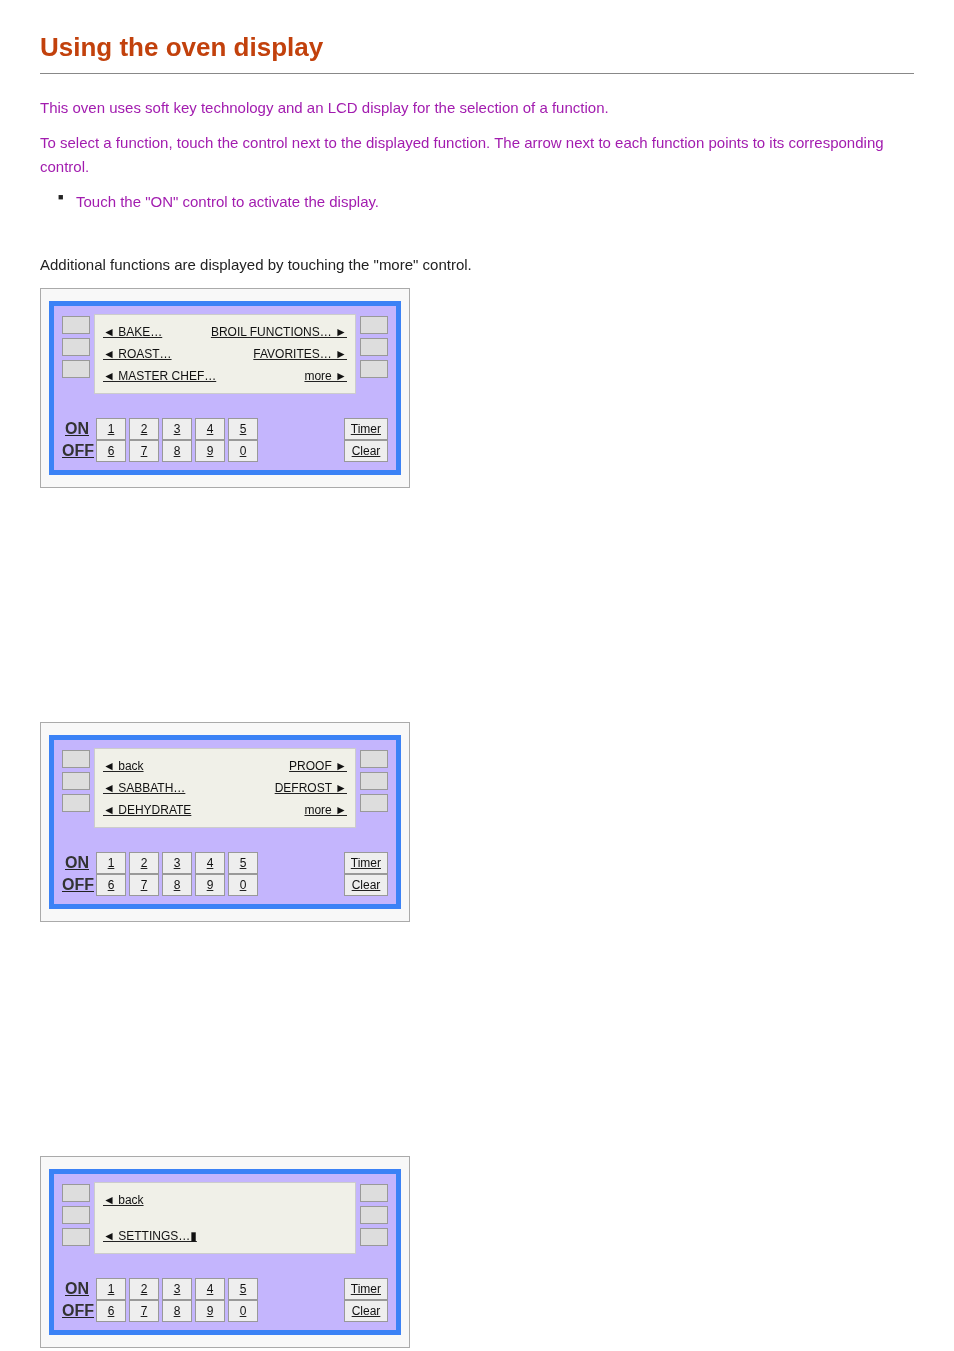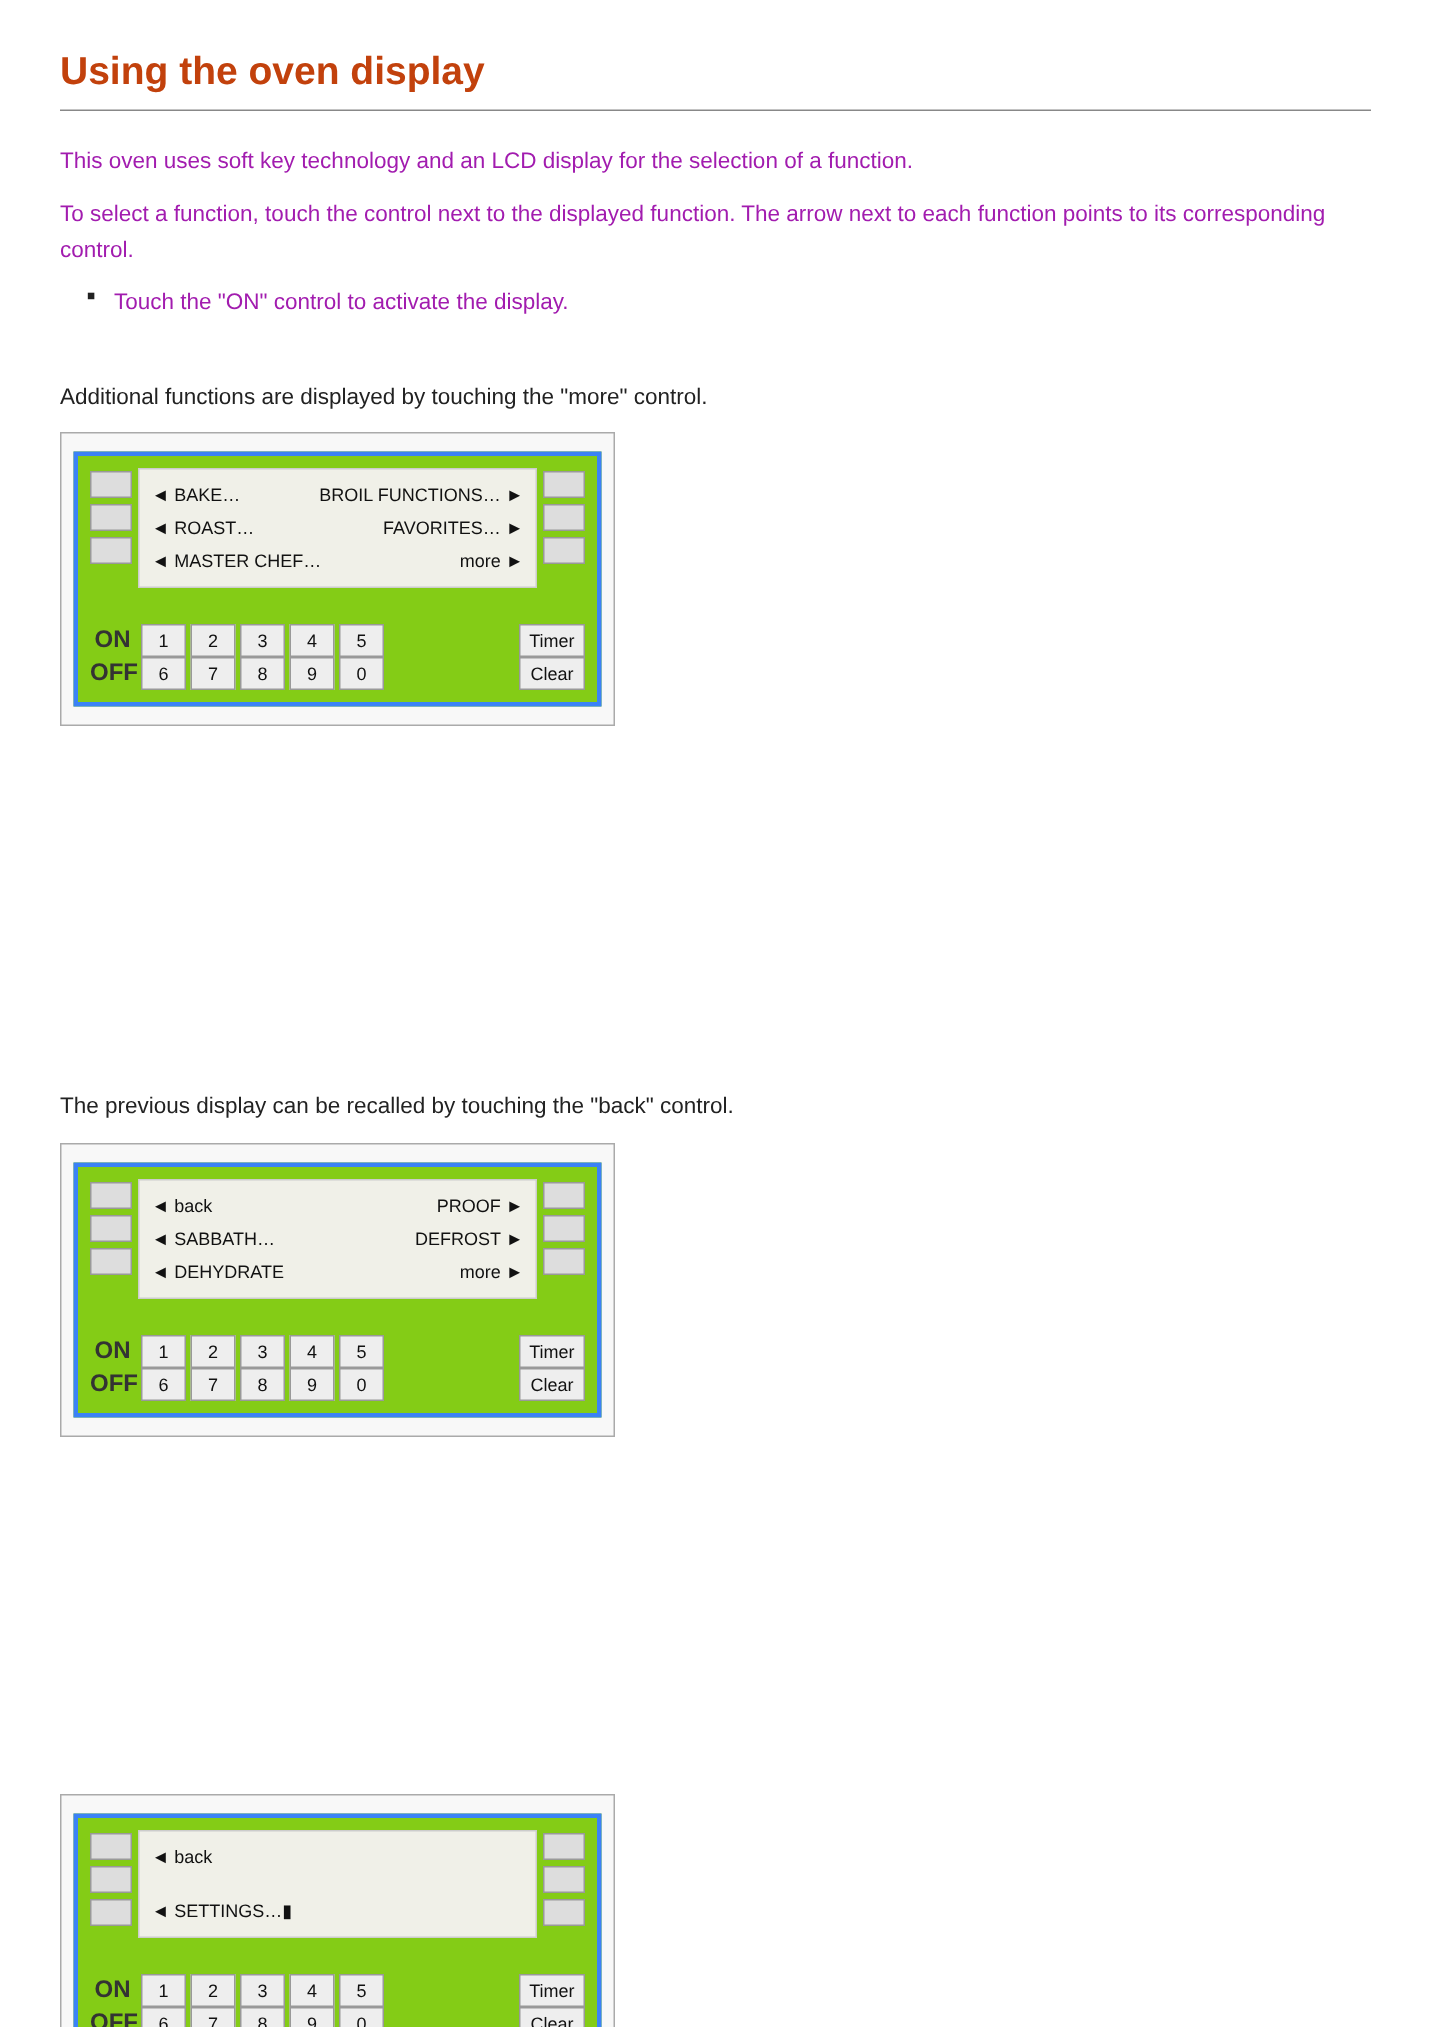--- a/index.html
+++ b/index.html
@@ -47,23 +47,24 @@
 
     
     .oven-panel {
       border: 1.5px solid #aaa;
       background: #f8f8f8;
       width: 370px;
       padding: 12px 8px 12px 8px;
       font-size: 13px;
     }
     .panel-inner {
-      border: 3px solid #3b82f6;
-      background: #84cc16;
+      border: 5px solid #3b82f6;
+      background: #c4b5fd;
       padding: 8px 8px 8px 8px;
+      text-decoration: underline;
     }
     .panel-function-rows {
       display: flex;
       flex-direction: row;
       gap: 0;
       margin-bottom: 14px;
     }
     .panel-left-buttons {
       display: flex;
       flex-direction: column;
@@ -278,23 +279,20 @@
           </div>
         </div>
       </div>
     </div>
   </div>
 
   <div class="spacer"></div>
   <div class="spacer"></div>
 
   <div class="section">
-    <div class="section-text">
-      <p>The previous display can be recalled by touching the "back" control.</p>
-    </div>
     <div class="section-diagram">
       <div class="oven-panel">
         <div class="panel-inner">
           <div class="panel-function-rows">
             <div class="panel-left-buttons">
               <span class="side-btn"></span>
               <span class="side-btn"></span>
               <span class="side-btn"></span>
             </div>
             <div class="panel-lcd">

